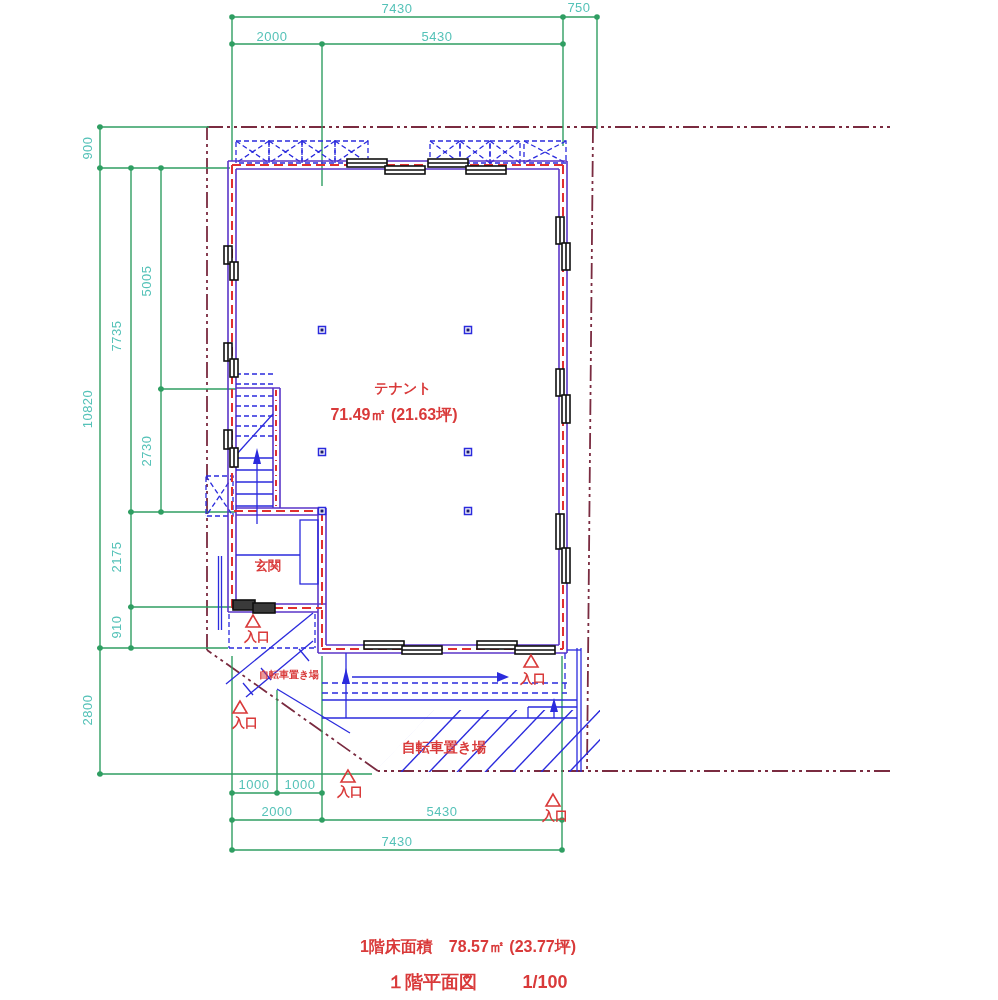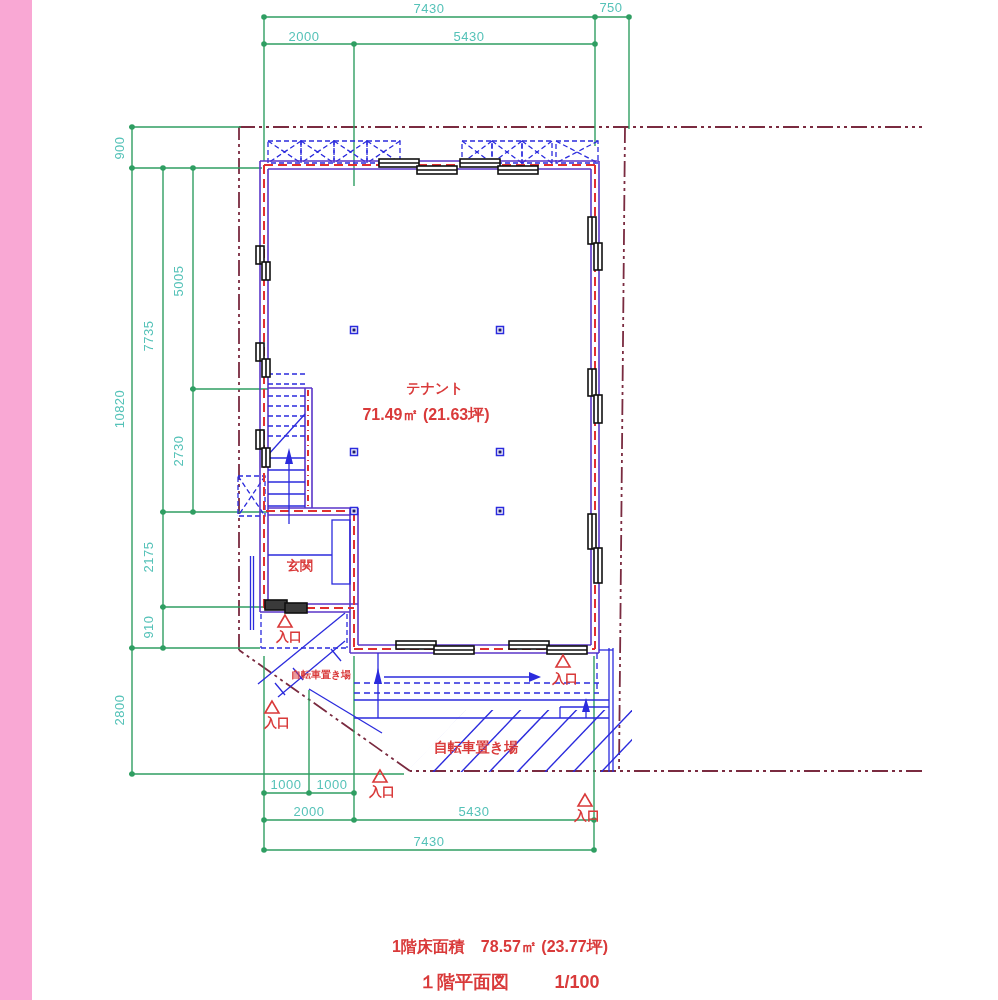--- a/index.html
+++ b/index.html
@@ -1,17 +1,17 @@
 <!DOCTYPE html>
 <html><head>
 <meta charset="utf-8">
 <style>
   html,body{margin:0;padding:0;background:#ffffff;}
-  .canvas{position:relative;width:890px;height:1000px;background:#f9a8d4;overflow:hidden;
-          font-family:"Liberation Sans", sans-serif;padding-left:32px;}
+  .canvas{position:relative;width:890px;height:1000px;background:#f97316;overflow:hidden;
+          font-family:"Liberation Sans", sans-serif;}
   svg text{font-family:"Liberation Sans", sans-serif;}
   .dimtxt{fill:#55c2b8;font-size:13px;letter-spacing:0.5px;}
   .redlbl{fill:#d93a3a;font-weight:bold;}
   .footer{fill:#d93a3a;font-weight:bold;}
 </style>
 </head>
 <body>
 <div class="canvas">
 
 

